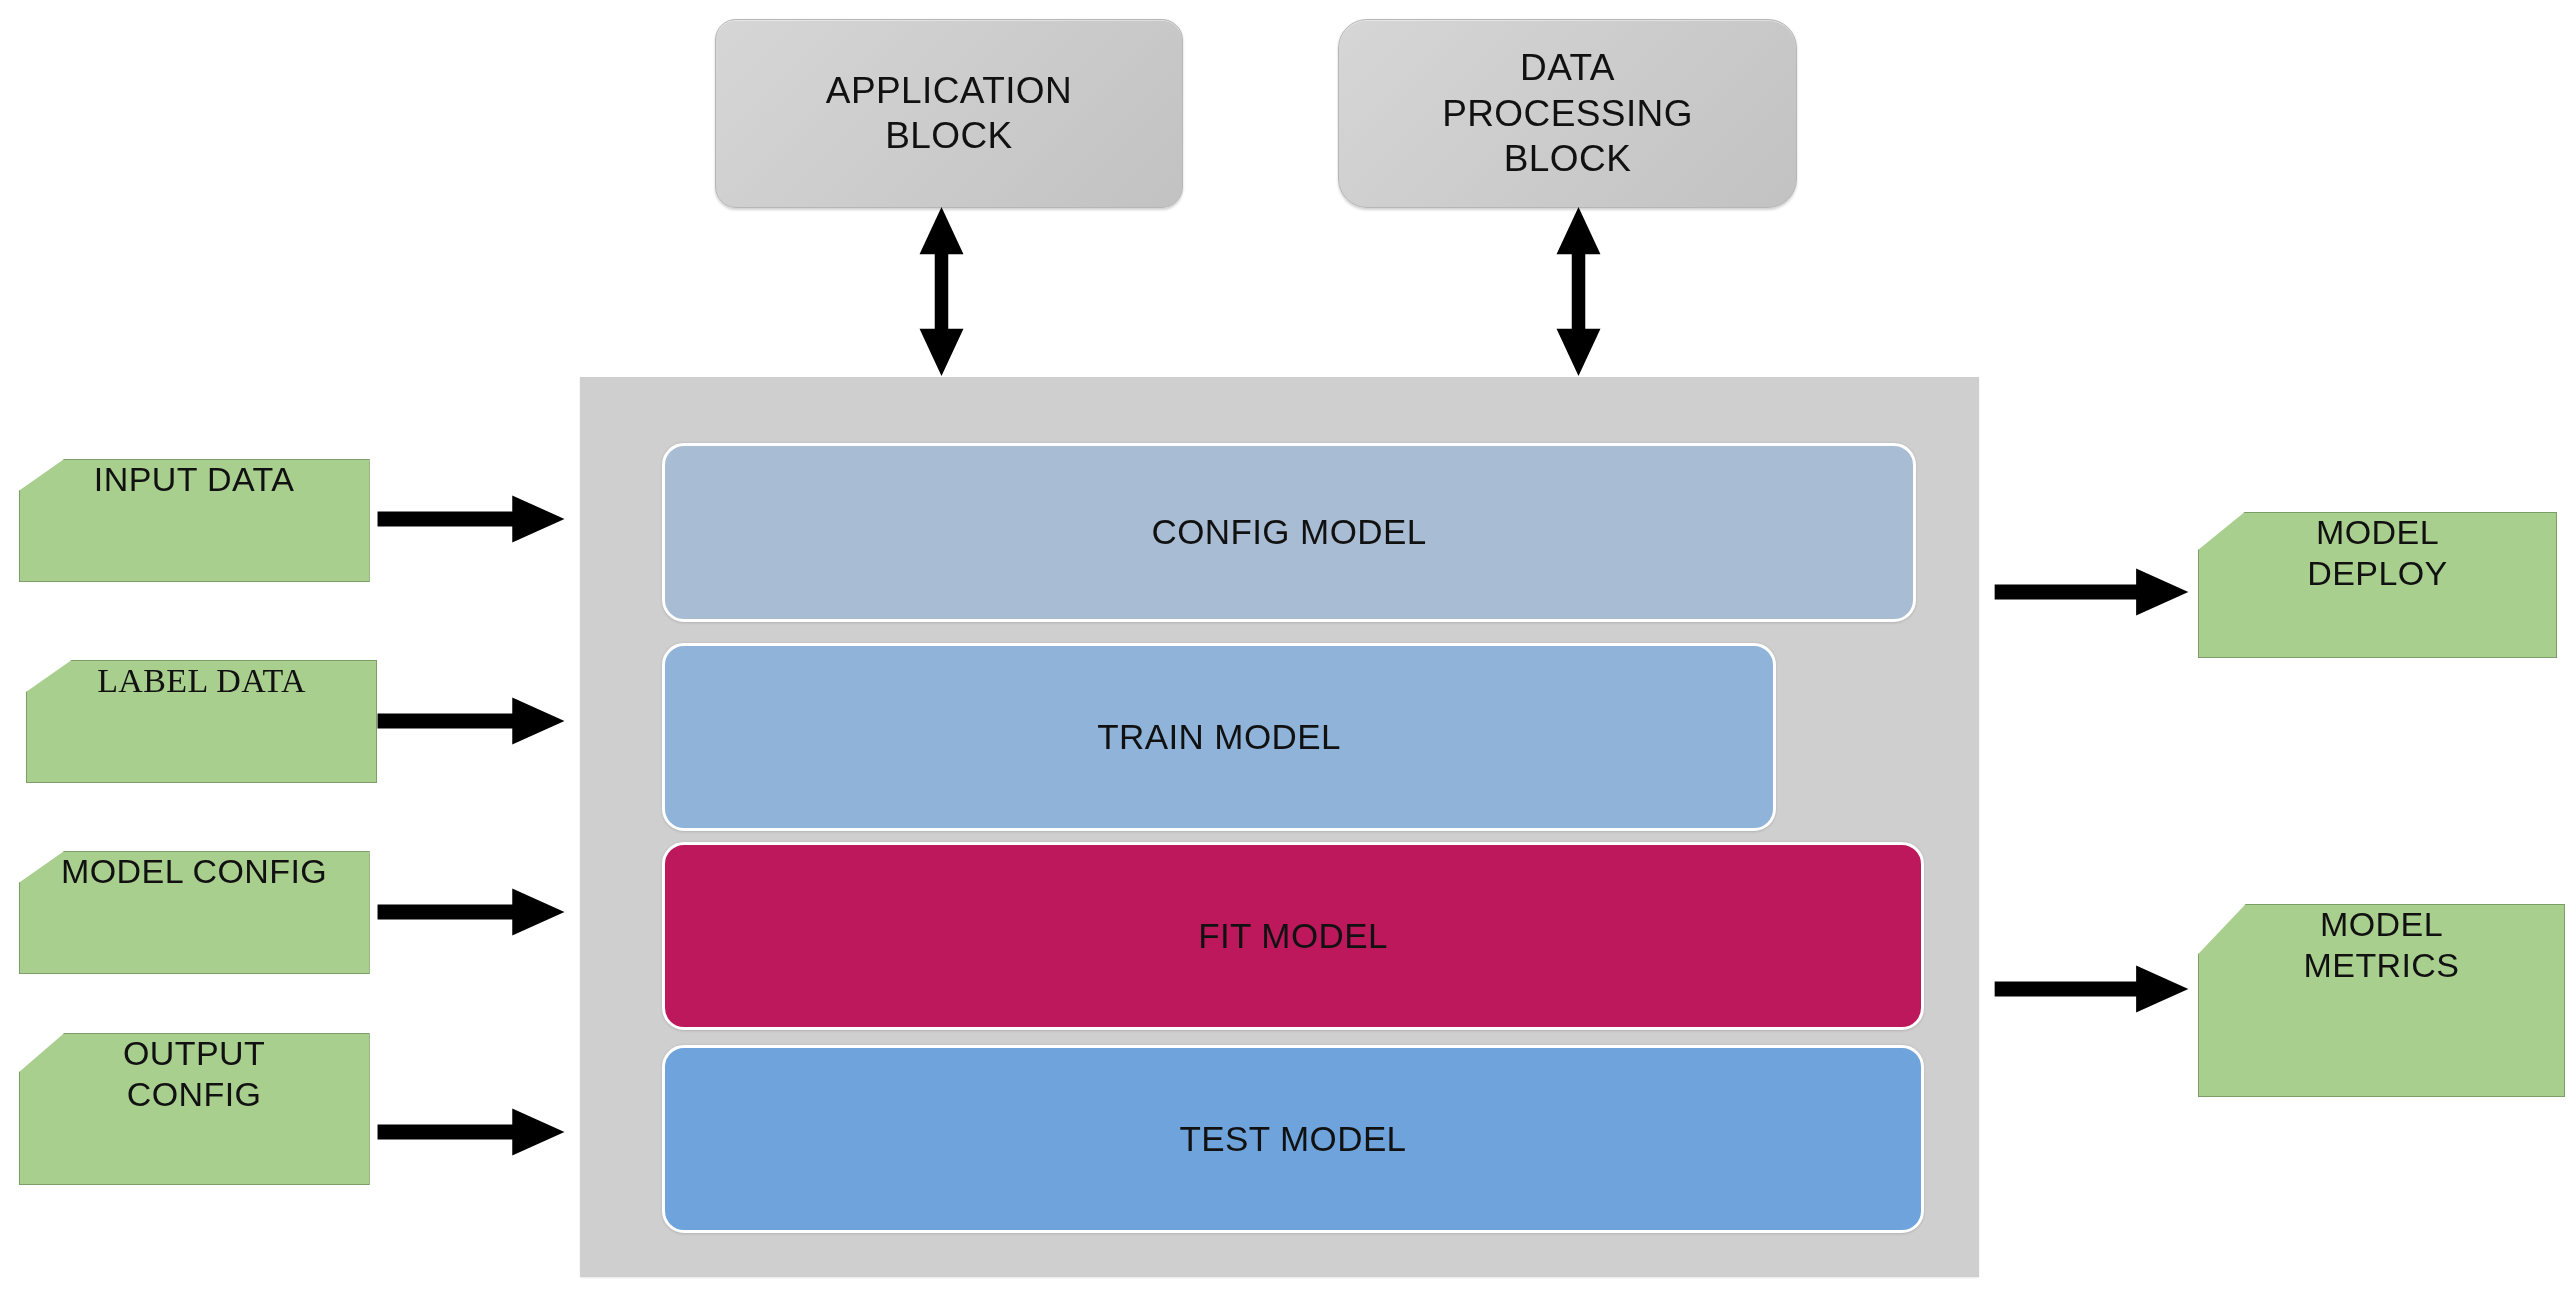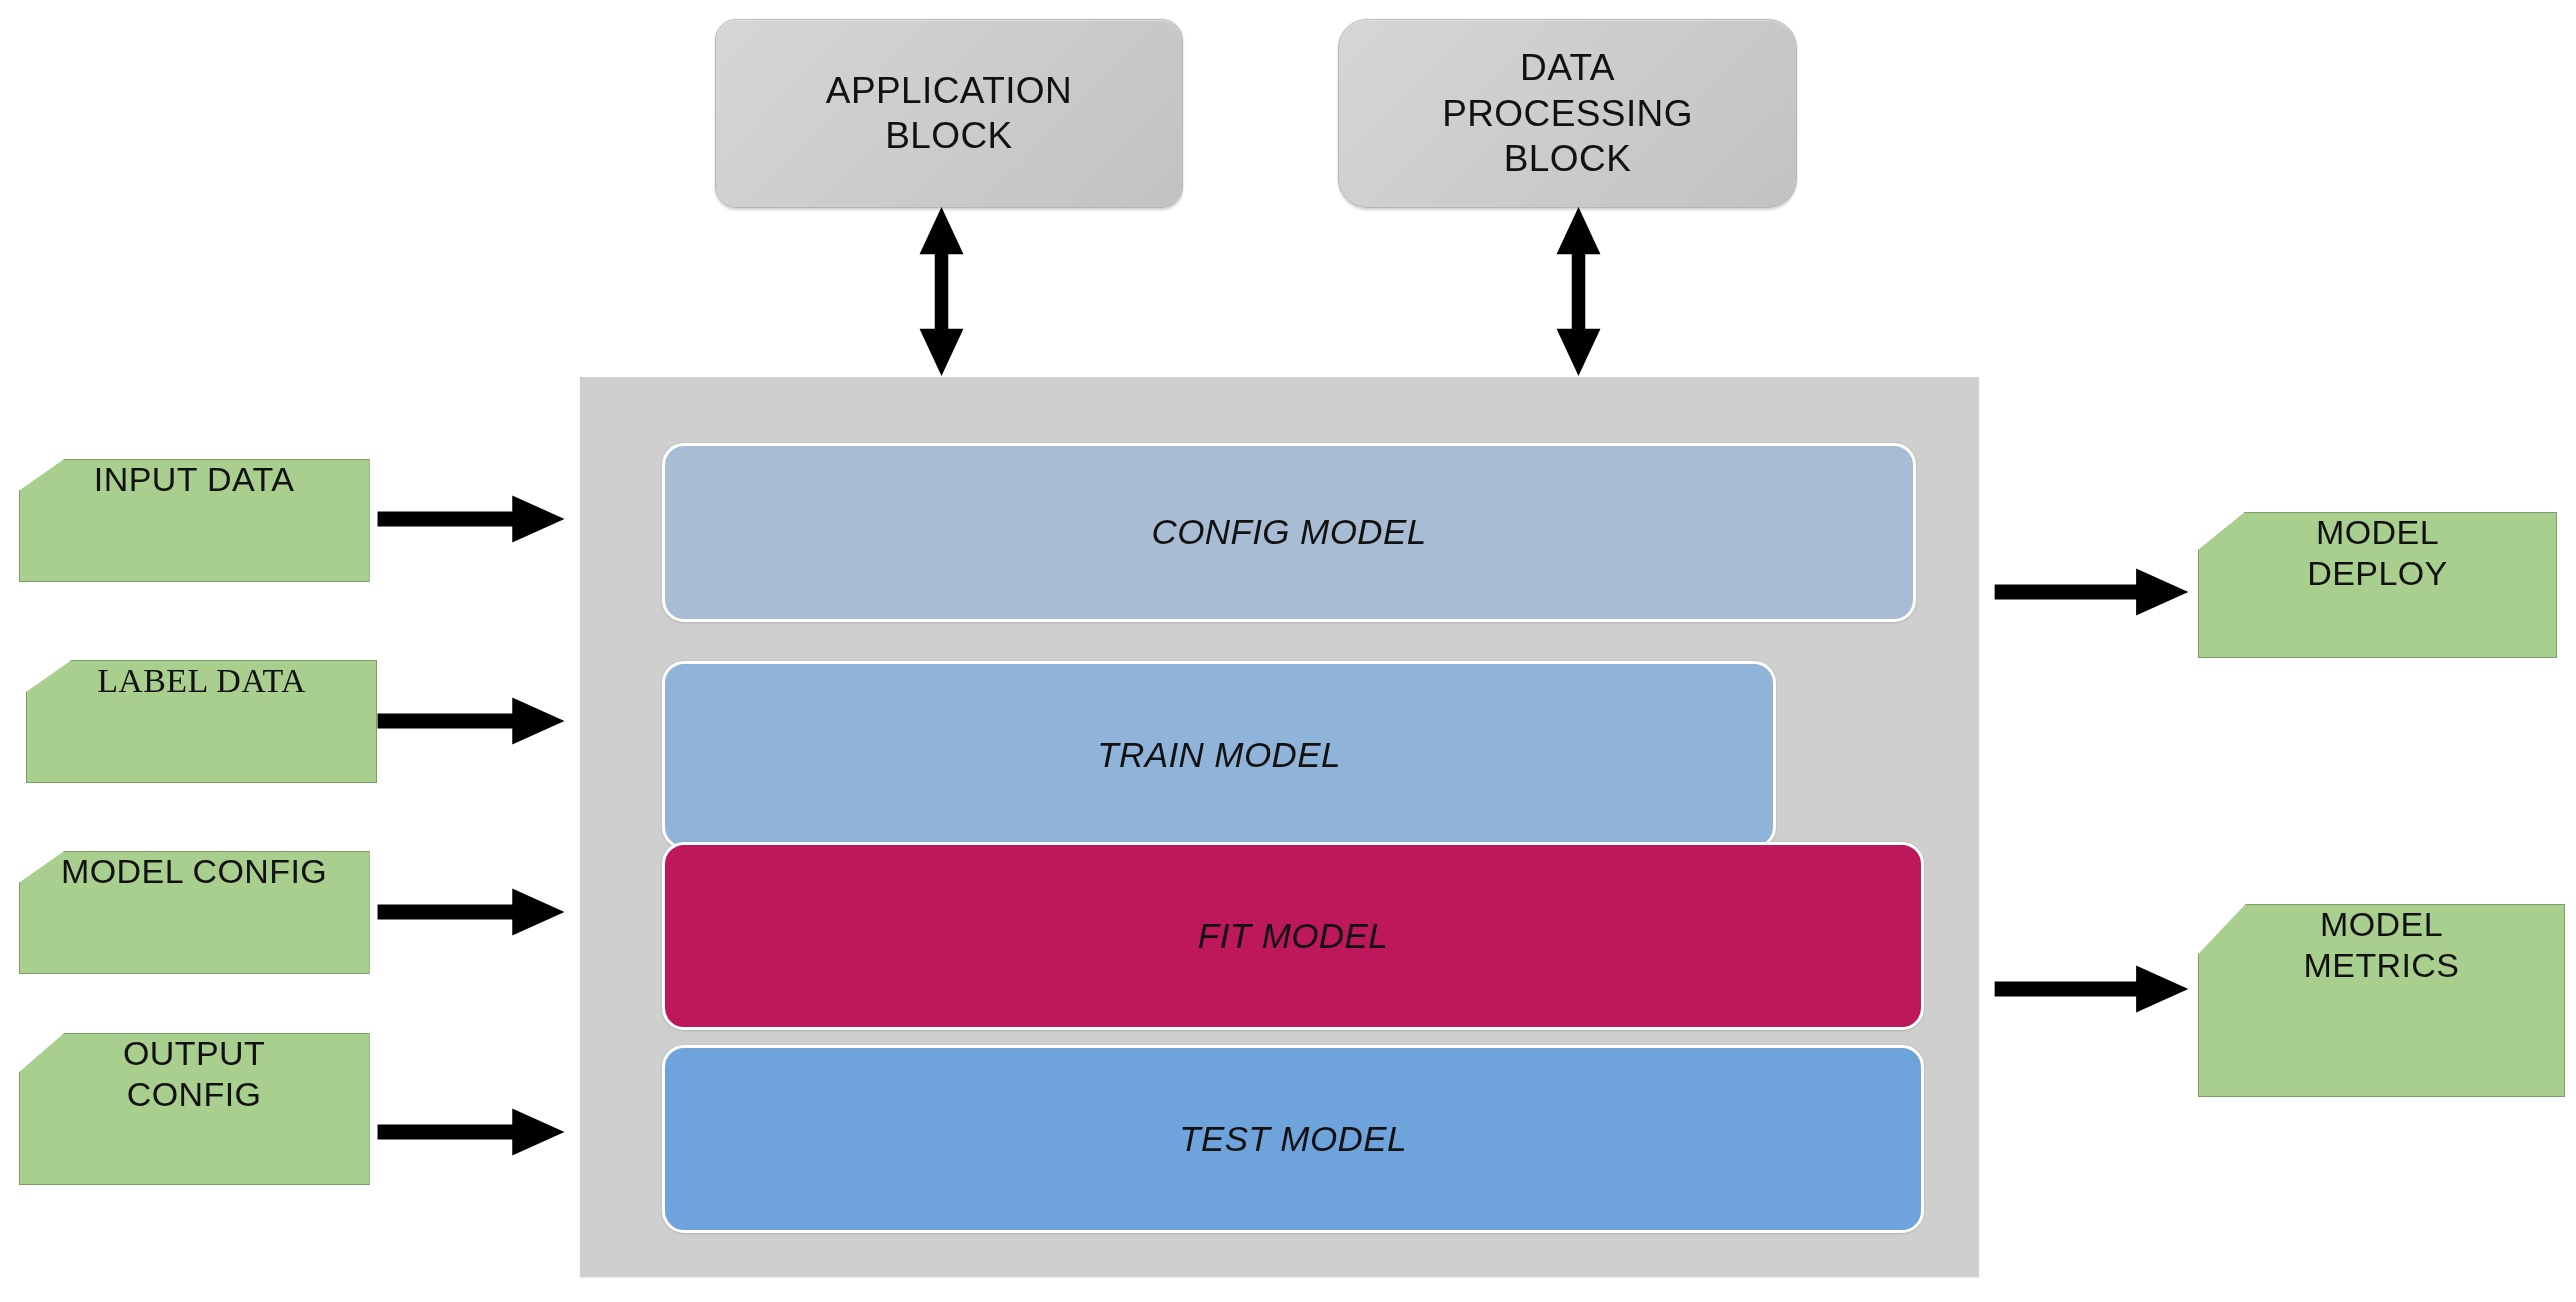--- a/index.html
+++ b/index.html
@@ -37,21 +37,20 @@
   }
 
   
   .stage-box{
     position:absolute;
     display:flex;align-items:center;justify-content:center;
     border-radius:22px;
     border:3.4px solid #ffffff;
     box-sizing:border-box;
     box-shadow:0 0.8px 2.5px rgba(0,0,0,.14);
-    font-style:italic;
   }
   .stage-box .node-label{font-size:35px;}
 
   
   .data-node{
     position:absolute;
     display:flex;align-items:flex-start;justify-content:center;
   }
   .data-node .shape{
     position:absolute;left:0;top:0;width:100%;height:100%;
@@ -80,21 +79,21 @@
     <span class="node-label">DATA
 PROCESSING
 BLOCK</span>
   </div>
 
   <div id="pipeline-container" style="left: 580px; top: 377px; width: 1399px; height: 900px; background: rgb(207, 207, 207);"></div>
 
   <div class="stage-box" id="st0" style="left: 662px; top: 443px; width: 1254px; height: 179px; background: rgb(168, 189, 211); border-color: rgb(255, 255, 255);">
     <span class="node-label">CONFIG MODEL</span>
   </div>
-  <div class="stage-box" id="st1" style="left: 662px; top: 661px; width: 1114px; height: 188px; background: rgb(143, 179, 217); border-color: rgb(255, 255, 255);">
+  <div class="stage-box" id="st1" style="left: 662px; top: 643px; width: 1114px; height: 188px; background: rgb(143, 179, 217); border-color: rgb(255, 255, 255);">
     <span class="node-label">TRAIN MODEL</span>
   </div>
   <div class="stage-box" id="st2" style="left: 662px; top: 842px; width: 1262px; height: 188px; background: #be185d; border-color: rgb(255, 255, 255);">
     <span class="node-label">FIT MODEL</span>
   </div>
   <div class="stage-box" id="st3" style="left: 662px; top: 1045px; width: 1262px; height: 188px; background: rgb(111, 163, 220); border-color: rgb(255, 255, 255);">
     <span class="node-label">TEST MODEL</span>
   </div>
 
   <div class="data-node" id="in0" style="left: 18.6px; top: 459px; width: 351px; height: 123px;">

